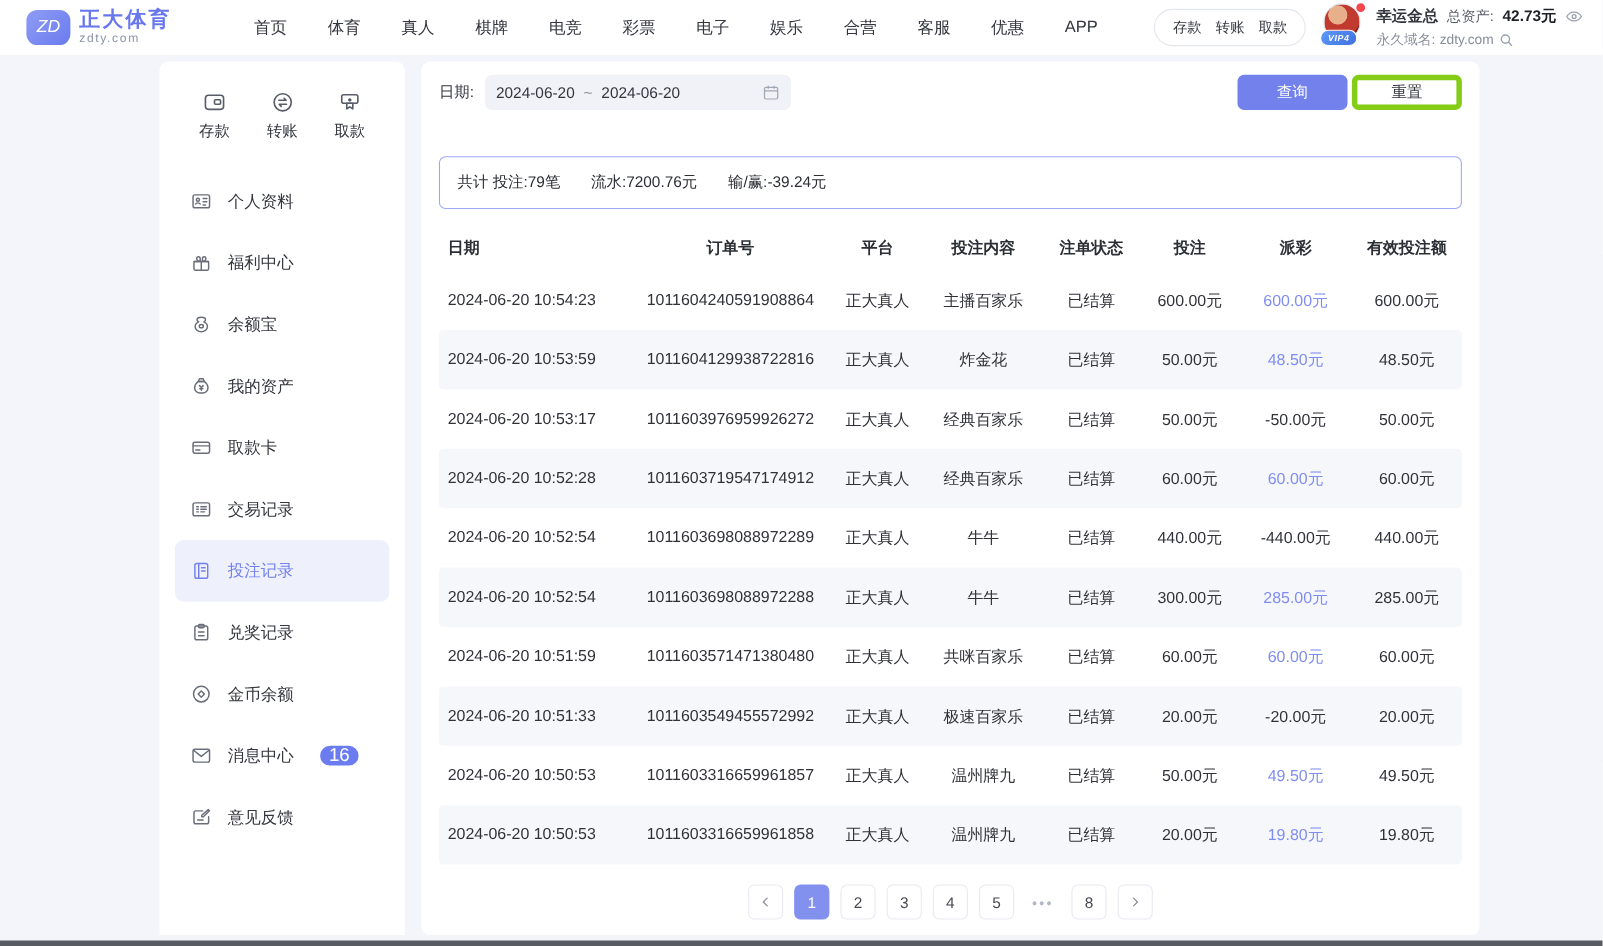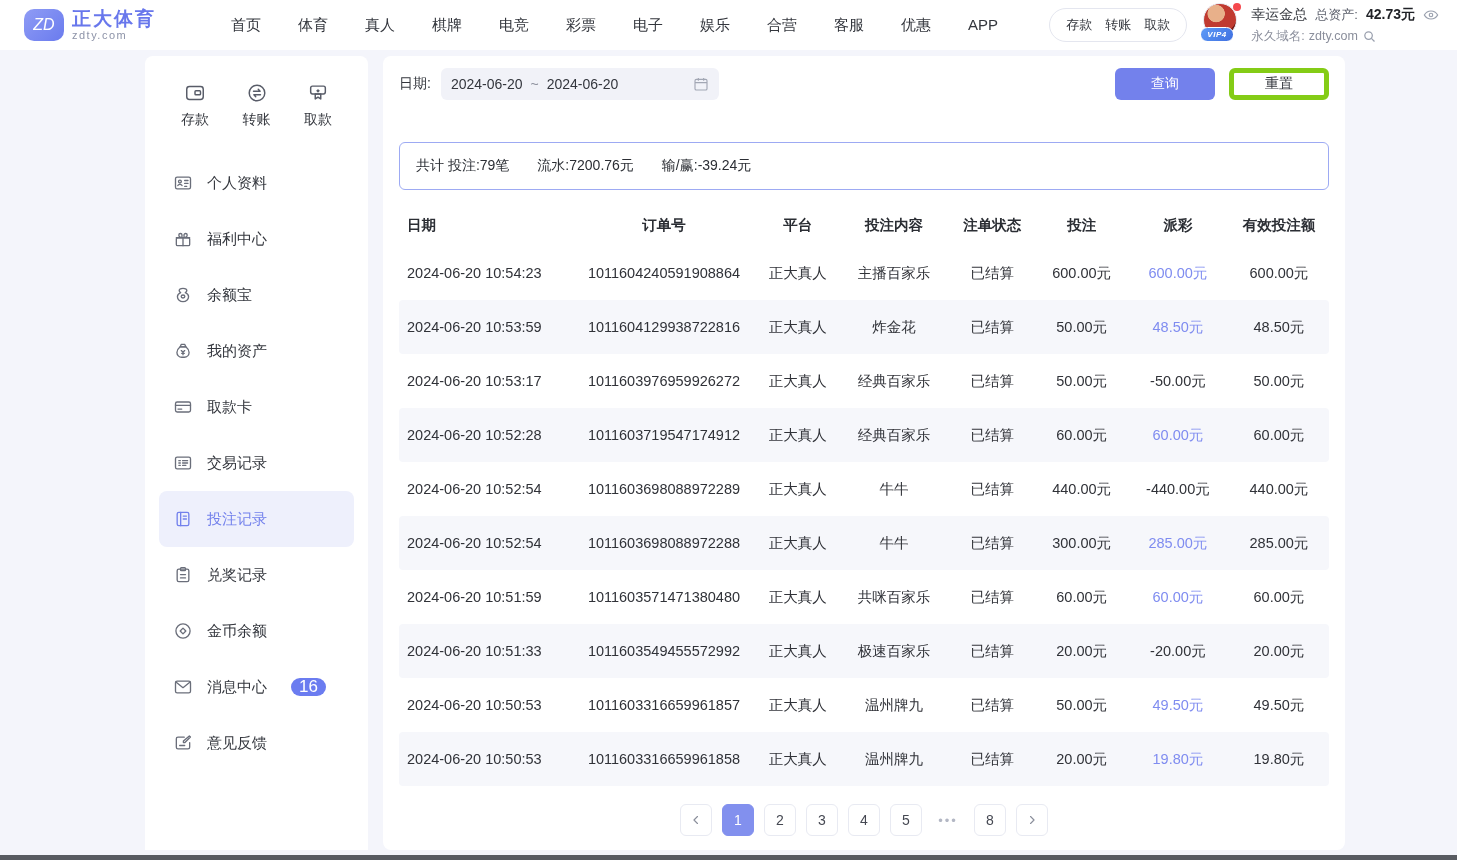--- a/index.html
+++ b/index.html
@@ -37,21 +37,21 @@
     border:1px solid #e8e8ee;
   }
   .avatar-dot{ position:absolute; right:2px; top:0; width:8px; height:8px; border-radius:50%; background:#f5484d;}
   .vip-badge{
     position:absolute; left:-3px; top:24px; background:linear-gradient(135deg,#5d9bf7,#3f6fe0);
     color:#fff; font-size:8px; font-weight:bold; font-style:italic;
     border-radius:8px; padding:2px 6px; border:1px solid #fff; letter-spacing:.5px;
   }
   .user-lines{ line-height:1.5; padding-top:1px;}
   .user-line1{ display:flex; align-items:center; gap:8px; font-size:13px;}
-  .user-name{ font-size:14px; color:#33363d; font-weight:400;}
+  .user-name{ font-size:14px; color:#33363d; font-weight:700;}
   .assets-label{ color:#5b5f6b;}
   .assets-value{ font-size:14px; font-weight:bold; color:#1f2126;}
   .user-line2{ display:flex; align-items:center; gap:4px; font-size:12.5px; color:#8a8e9b; margin-top:2px;}
   .icon-eye,.icon-mag{ color:#9aa0ae; display:inline-flex;}
   
   .page{ display:flex; padding:6px 0 0 145px; height:800px; }
   
   .sidebar{ width:223px; background:#fff; border-radius:8px 8px 0 0; padding:26px 14px 10px; flex:0 0 auto;}
   .quick-row{ display:flex; justify-content:space-between; padding:0 22px; margin-bottom:26px;}
   .quick-item{ display:flex; flex-direction:column; align-items:center; gap:7px; cursor:pointer; color:#55596400;}
@@ -79,21 +79,21 @@
   }
   .date-field .tilde{ color:#8a8e9b;}
   .date-field .cal{ margin-left:auto; color:#a2a7b4; display:inline-flex;}
   .quick-dates{
     margin-left:24px; background:#f1f2f8; border-radius:6px; padding:3px; display:flex; gap:2px;
   }
   .qd-btn{
     font-size:14px; color:#454852; padding:4px 14px; border-radius:5px; cursor:pointer; white-space:nowrap;
   }
   .qd-btn.active{ background:#fff; color:#1f2126; box-shadow:0 1px 2px rgba(40,50,90,.08);}
-  .filter-actions{ margin-left:auto; display:flex; gap:14px;}
+  .filter-actions{ margin-left:auto; display:flex; gap:4px;}
   .btn{ height:32px; border-radius:6px; font-size:14px; border:none; cursor:pointer; width:100px;}
   .btn-primary{ background:#7381ec; color:#fff;}
   .btn-ghost{ background:#fff; color:#33363d; border:5px solid #84cc16;}
   .summary-box{
     margin-top:40px; border:1px solid #9daaf3; border-radius:6px; height:48px;
     display:flex; align-items:center; padding:0 16px; gap:28px; font-size:14px; color:#2b2e34;
   }
   
   .tbl{ margin-top:14px; font-size:14.5px;}
   .tbl-row{ display:flex; align-items:center; height:54px; border-radius:4px;}

